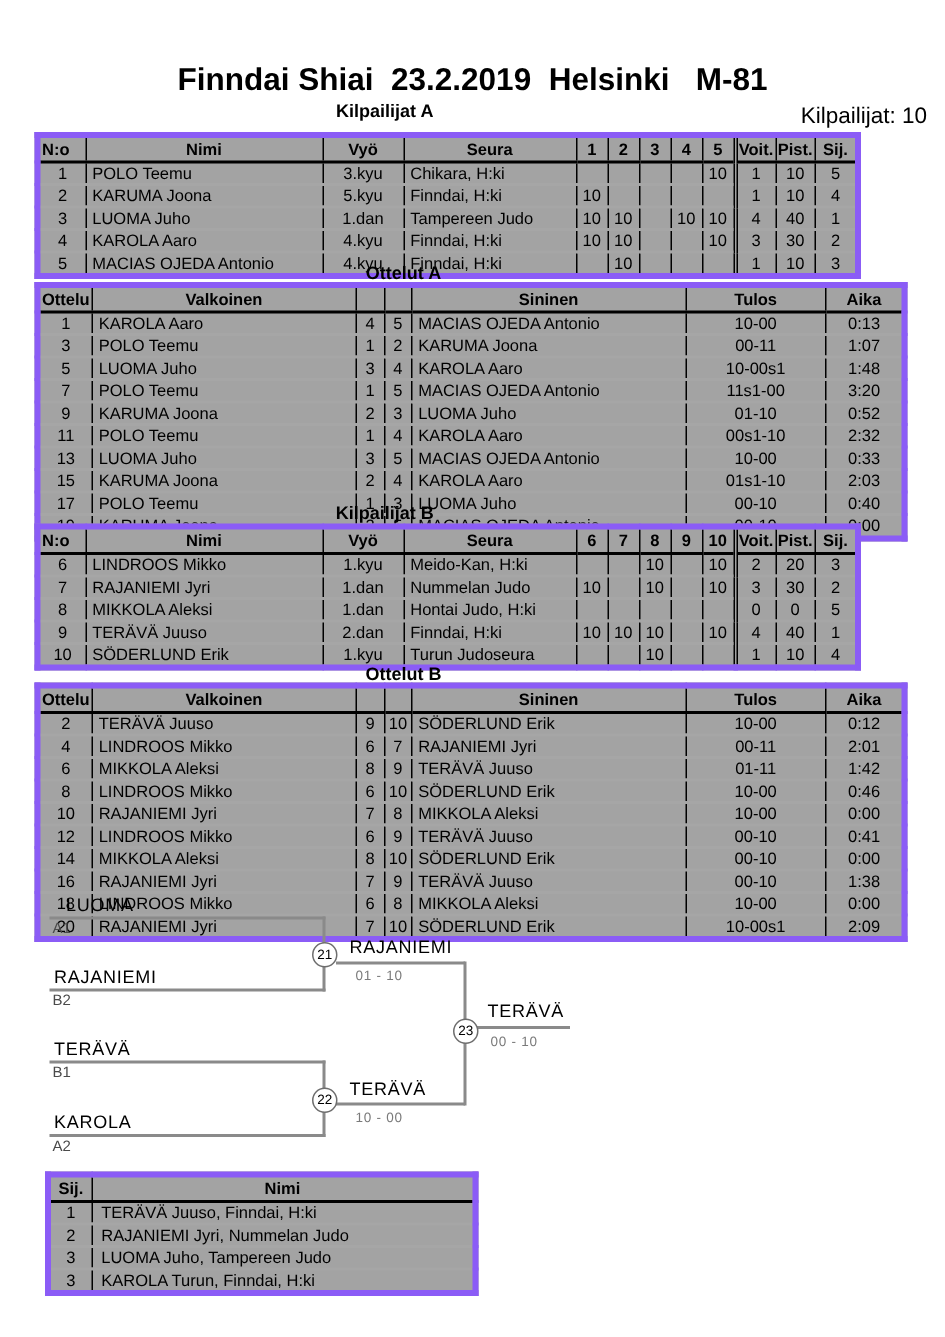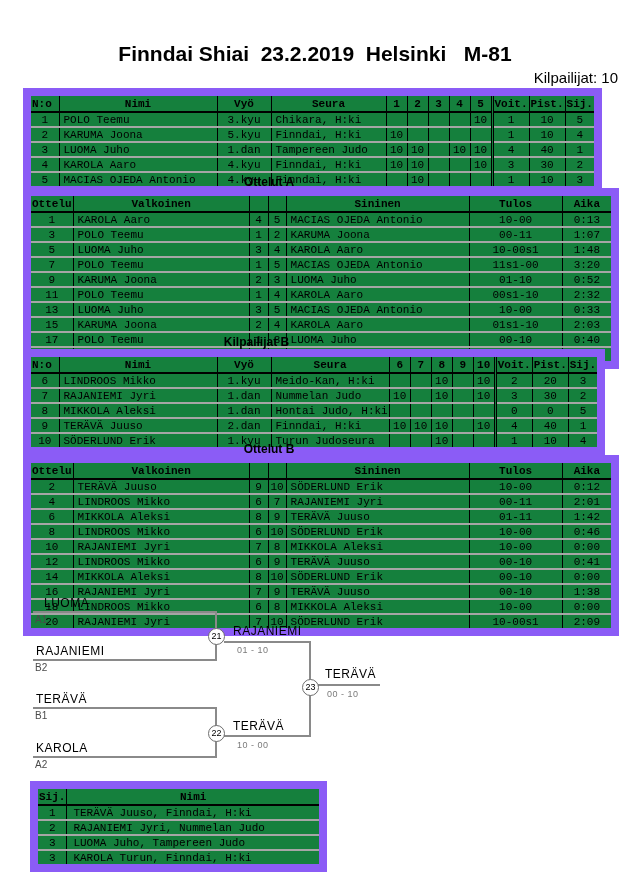--- a/index.html
+++ b/index.html
@@ -5,21 +5,21 @@
   html,body{margin:0;padding:0;background:#fff;}
   .page{position:relative;width:630px;height:891px;background:#fff;
         font-family:"Liberation Sans",sans-serif;color:#000;overflow:hidden;border-radius:14px;}
   .abs{position:absolute;}
   .main-title{top:42px;left:0;width:630px;text-align:center;
               font-size:21px;font-weight:bold;white-space:pre;}
   .sec-title{font-size:12px;font-weight:bold;text-align:center;}
   .count{font-size:15px;}
 
   table{border-collapse:collapse;table-layout:fixed;font-size:11px;
-        border:8px solid #8b5cf6;background:#15803d;font-family:Liberation Mono, monospace;}
+        border:4px solid #8b5cf6;background:#a3a3a3;}
   th,td{padding:0 1px;height:13px;overflow:hidden;white-space:nowrap;
         text-align:center;font-size:11px;line-height:12px;}
   th{height:15px;font-weight:bold;border-bottom:2px solid #000;}
   th+th,td+td{border-left:1px solid #000;}
   tbody tr+tr td{border-top:2px solid #a6a6a6;}
 
   .t-kilp th:nth-child(10),.t-kilp td:nth-child(10){border-left:3px double #000;}
   .t-kilp th:first-child{text-align:left;}
   .t-kilp td:nth-child(2),.t-kilp td:nth-child(4){text-align:left;padding-left:4px;}
   .t-ott th:first-child{text-align:left;overflow:visible;}
@@ -35,20 +35,21 @@
          border-radius:50%;background:#fff;font-size:9px;line-height:15px;
          text-align:center;z-index:2;}
 </style>
 </head>
 <body>
 
 <div class="page">
 
   <div class="abs main-title">Finndai Shiai  23.2.2019  Helsinki   M-81</div>
 
+  <div class="abs sec-title" style="top:67px;left:23px;width:467px;">Kilpailijat A</div>
   <div class="abs count" style="top:69px;right:12px;">Kilpailijat: 10</div>
 
   <table class="abs t-kilp" style="top:88px;left:23px;">
       <colgroup>
         <col style="width: 32px;">
         <col style="width: 158px;">
         <col style="width: 54px;">
         <col style="width: 115px;">
         <col style="width: 21px;">
         <col style="width: 21px;">

